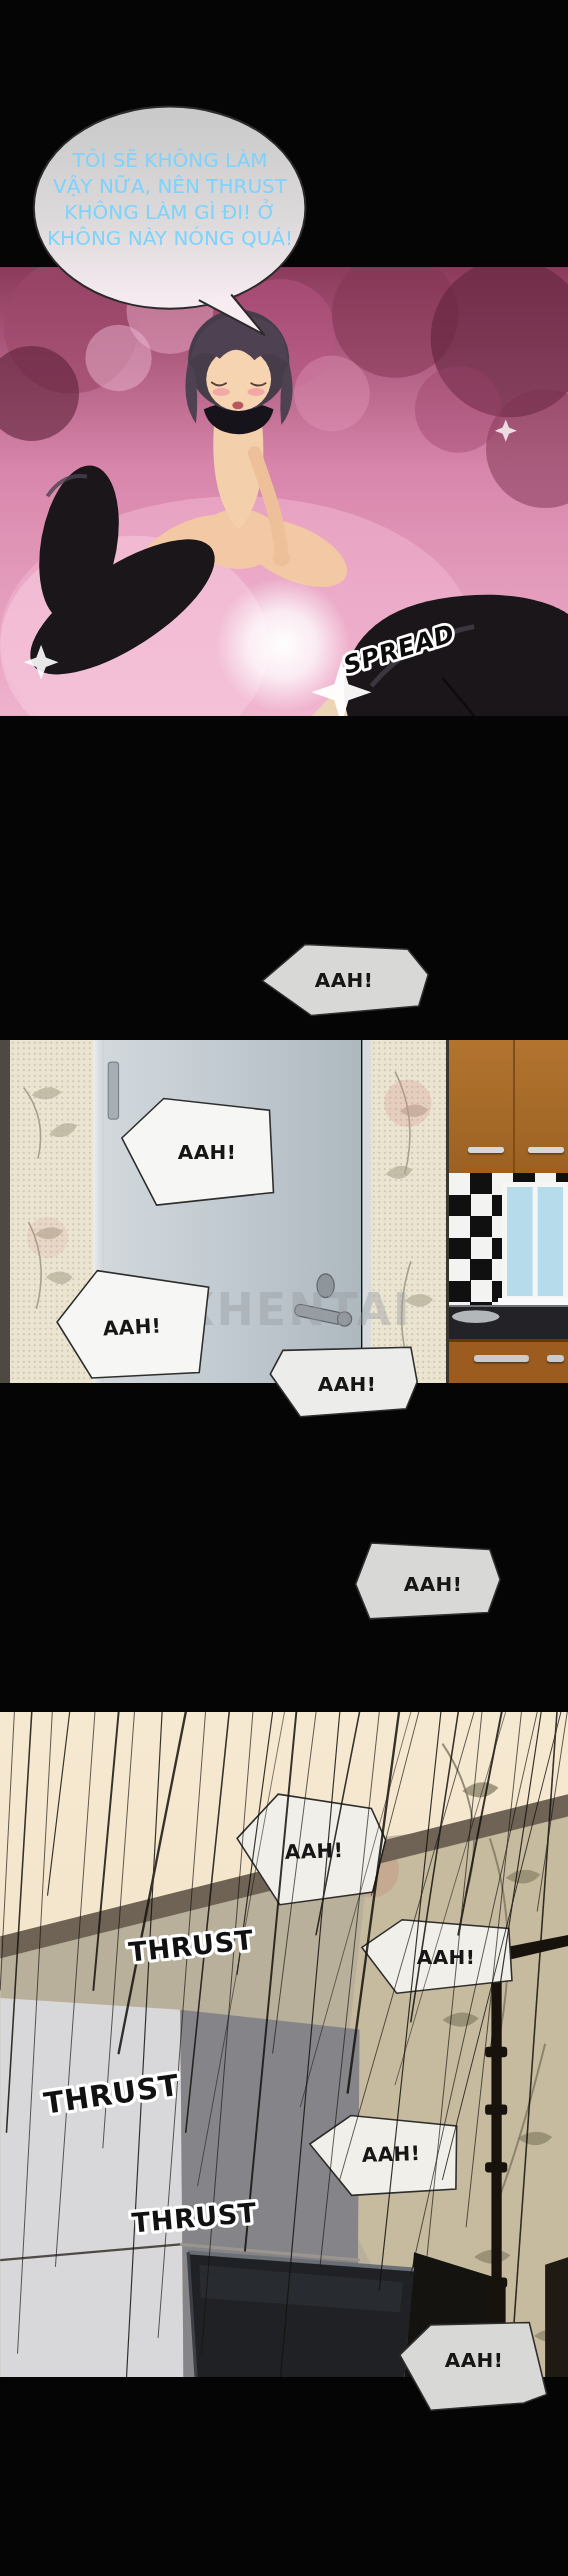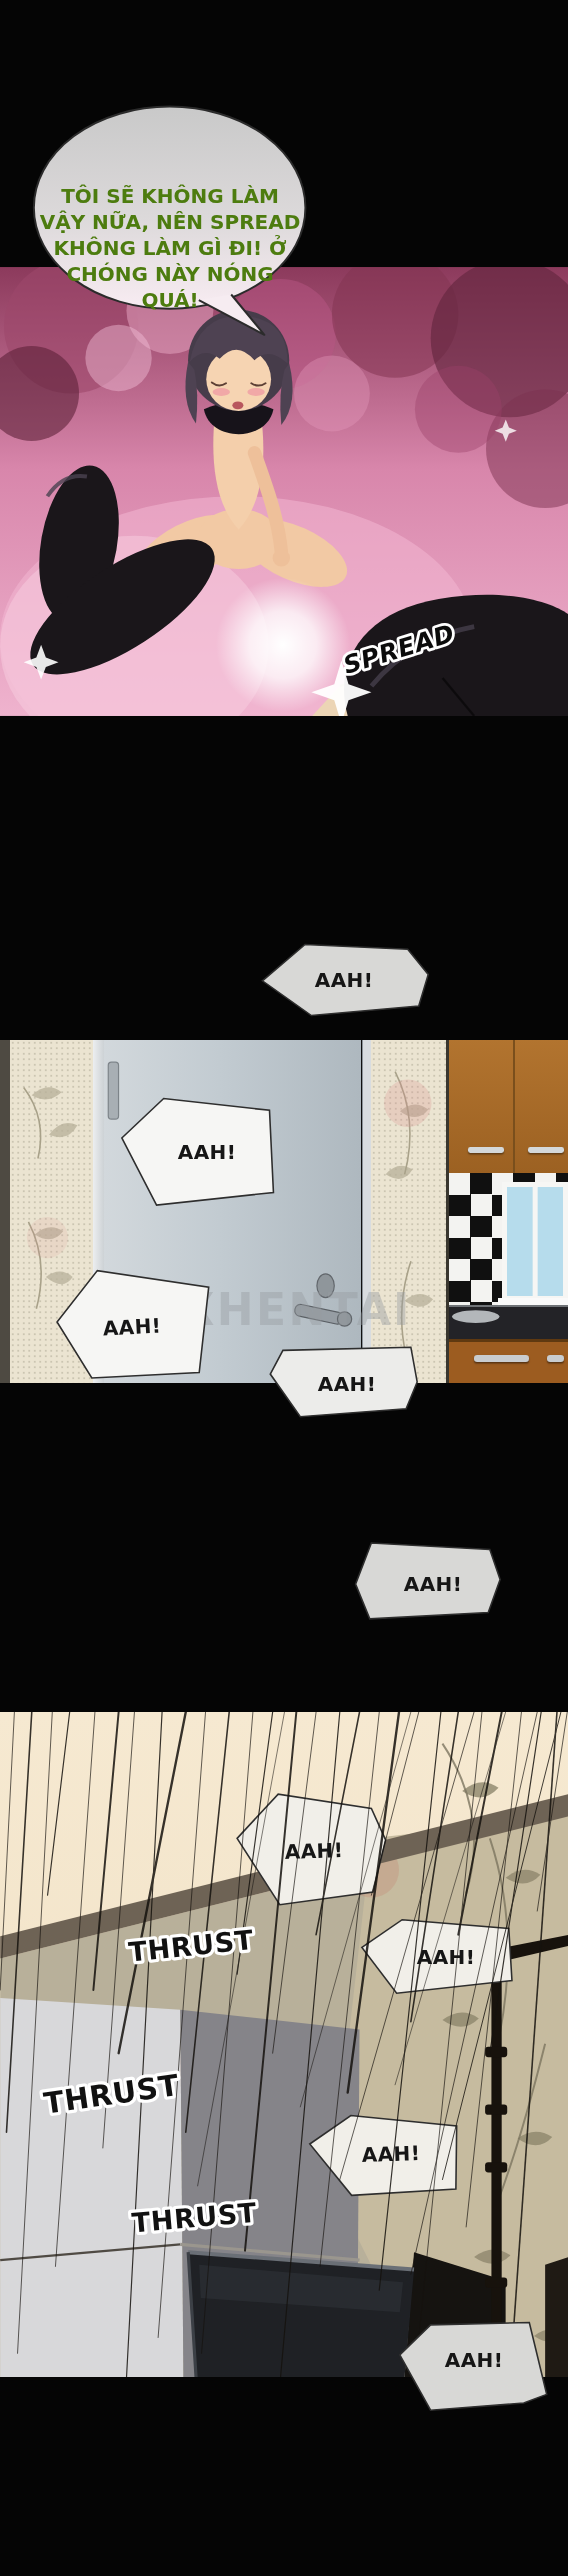--- a/index.html
+++ b/index.html
@@ -31,21 +31,21 @@
   .p2-mullion{left:50%;top:0;width:4.7px;height:100%;background:#f6f6f4;transform:translateX(-50%);}
   .p2-sill{left:498px;top:258px;width:71px;height:7.1px;background:#fafafa;}
   .p2-counter{left:449px;top:265px;width:119px;height:34px;background:#232327;border-top:2.4px solid #6f7377;}
   .p2-drawers{left:449px;top:299px;width:119px;height:44px;background:#9c5c20;border-top:3.2px solid #5f3910;}
   .drawer-handle{position:absolute;height:7.1px;background:#c9ccce;border-radius:3.2px;box-shadow:0 1.6px 1.6px rgba(0,0,0,.45);}
   
   .p3-base{left:0;top:0;width:569px;height:665px;background:linear-gradient(180deg,#f6e9d1,#efdfc2);}
   
   .aah{position:absolute;font-weight:bold;font-size:20px;letter-spacing:0.4px;color:#161616;white-space:nowrap;}
   .dialogue{position:absolute;left:38px;top:147px;width:264px;text-align:center;
-     font-weight:bold;font-size:20px;line-height:26px;color:#4d7c0f;letter-spacing:0;margin-top:36px;}
+     font-weight:normal;font-size:20px;line-height:26px;color:#7dd3fc;letter-spacing:0;}
   .watermark{position:absolute;left:150px;top:1284px;font-weight:bold;font-size:44px;
      letter-spacing:2.4px;color:rgba(150,155,160,.42);white-space:nowrap;}
   svg{display:block;}
 </style>
 </head>
 <body>
 
 <div class="page">
 
   <div class="panel" style="top:267px;height:449px;">
@@ -258,23 +258,23 @@
         <stop offset="0" stop-color="#c9c9c9"></stop>
           <stop offset="0.55" stop-color="#dcd9da"></stop>
           <stop offset="1" stop-color="#f8ecf2"></stop>
       </linearGradient>
     </defs>
     <ellipse cx="187" cy="145" rx="172" ry="128" fill="url(#bubGrad)" stroke="#2b2b2b" stroke-width="2.5"></ellipse>
     <path d="M265,255 L307,306 L224,262" fill="#f6ecf1" stroke="#2b2b2b" stroke-width="2.5" stroke-linejoin="round"></path>
   </svg>
   <div class="dialogue">
     <div>TÔI SẼ KHÔNG LÀM</div>
-    <div>VẬY NỮA, NÊN SPREAD</div>
+    <div>VẬY NỮA, NÊN THRUST</div>
     <div>KHÔNG LÀM GÌ ĐI! Ở</div>
-    <div>CHÓNG NÀY NÓNG QUÁ!</div>
+    <div>KHÔNG NÀY NÓNG QUÁ!</div>
   </div>
 
   <svg class="abs" style="left:0;top:0;" width="569" height="2576" viewBox="0 0 720 3262">
     <g stroke="#2e2e2e" stroke-width="2">
       <polygon points="332,1242 386,1196 516,1202 542,1234 530,1274 394,1286" fill="#d8d8d6"></polygon>
       <polygon points="154,1441 207,1391 341,1406 346,1510 198,1526" fill="#f6f6f4"></polygon>
       <polygon points="72,1674 123,1609 264,1630 252,1738 116,1745" fill="#f6f6f4"></polygon>
       <polygon points="342,1740 358,1710 520,1706 528,1750 514,1784 380,1794" fill="#ececea"></polygon>
       <polygon points="450,2006 470,1954 620,1962 633,2000 618,2042 468,2050" fill="#d8d8d6"></polygon>
       <polygon points="506,2982 545,2944 670,2941 692,3032 663,3043 545,3052" fill="#d8d8d6"></polygon>

